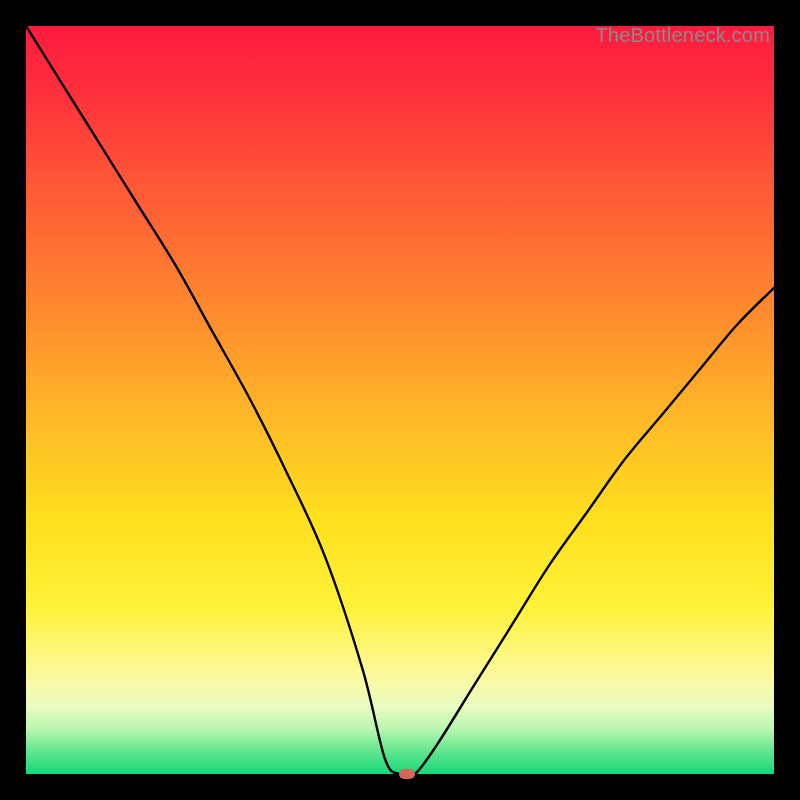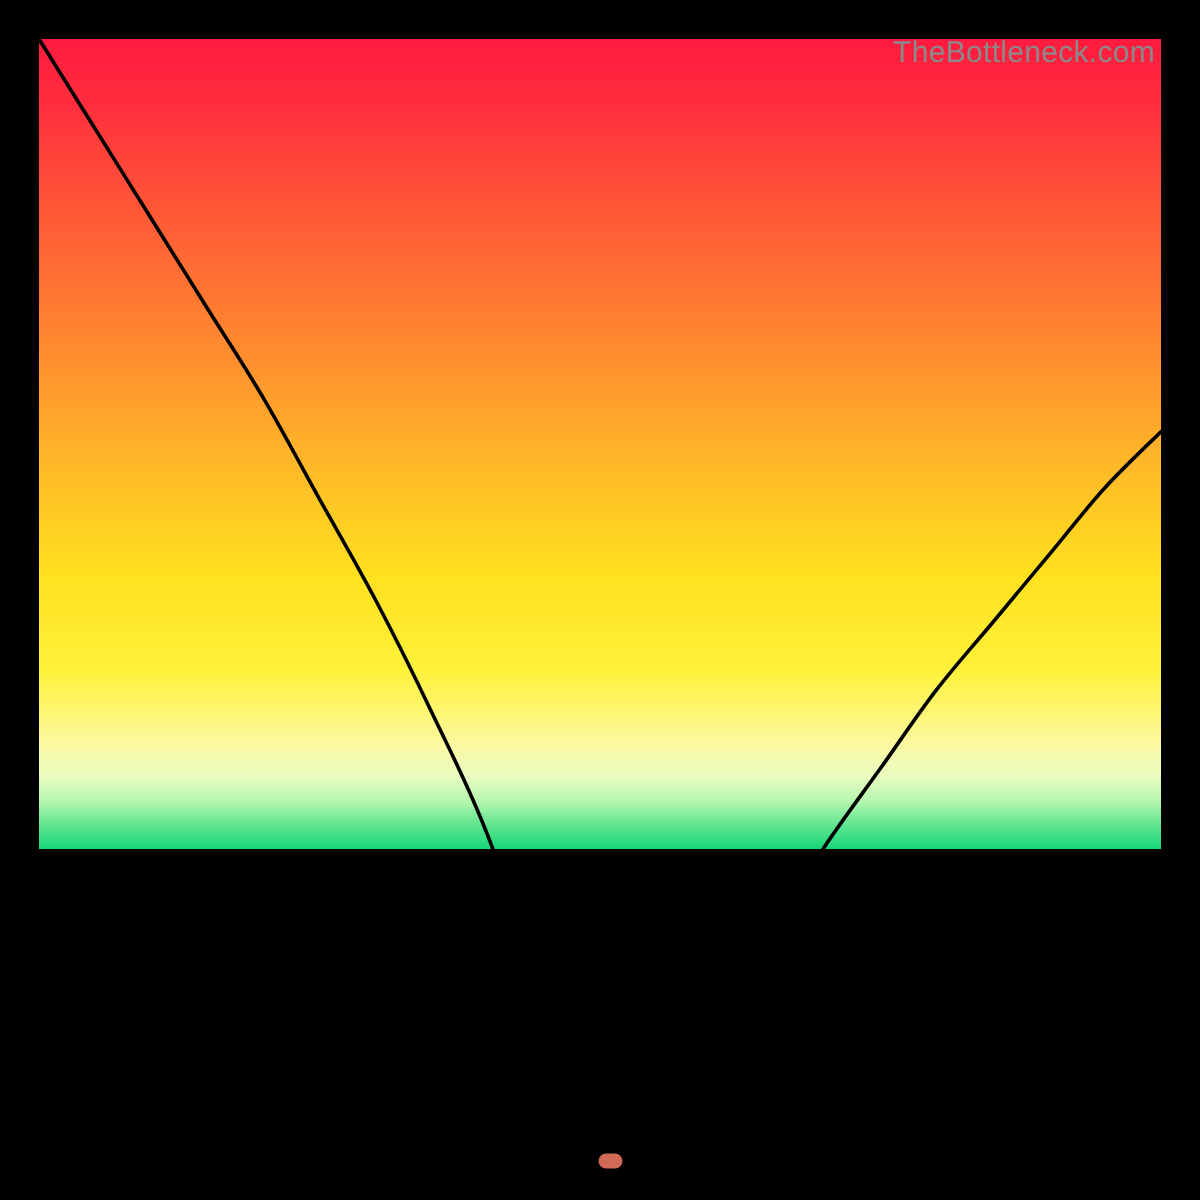--- a/index.html
+++ b/index.html
@@ -17,21 +17,21 @@
     top: 14px;
     width: 772px;
     height: 772px;
     background: #000;
   }
   .plot {
     position: absolute;
     left: 12px;
     top: 12px;
     width: 748px;
-    height: 540px;
+    height: 748px;
     
     background: linear-gradient(
       to bottom,
       #ff1a3f 0%,
       #ff2e3d 8%,
       #ff5a36 22%,
       #ff8a2e 38%,
       #ffb728 52%,
       #ffe01e 66%,
       #fff23a 78%,

